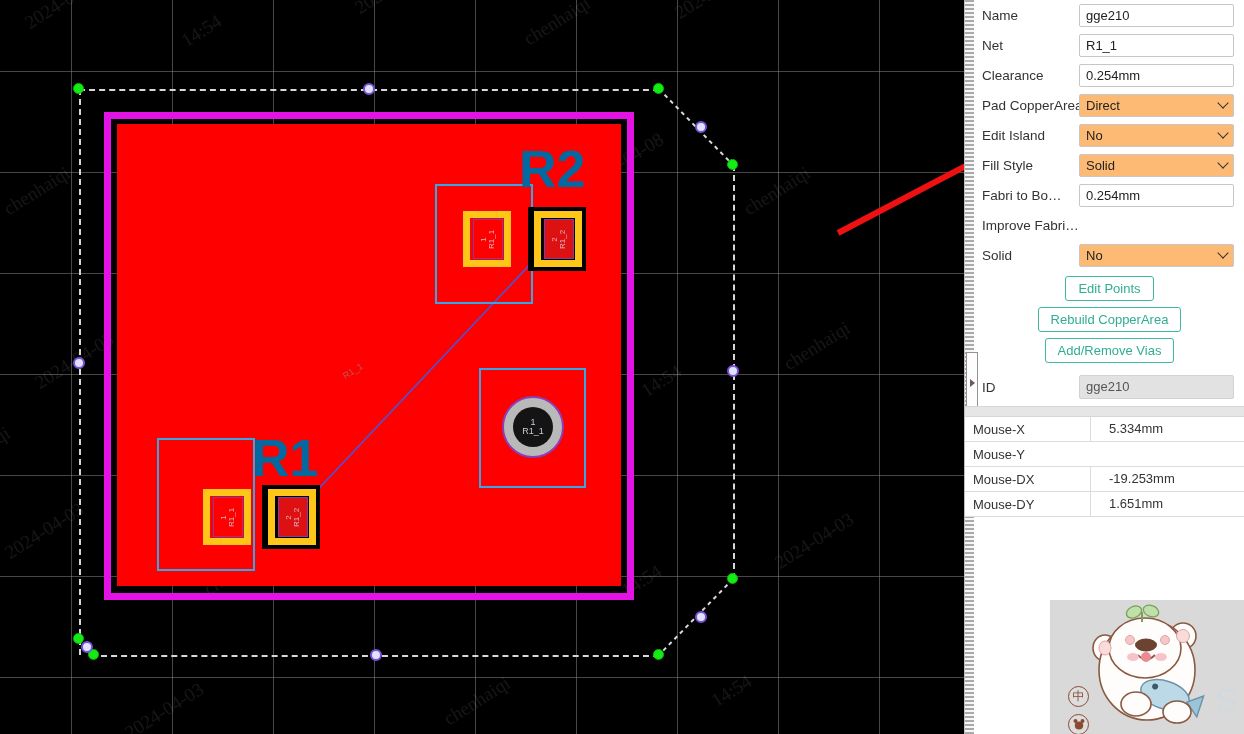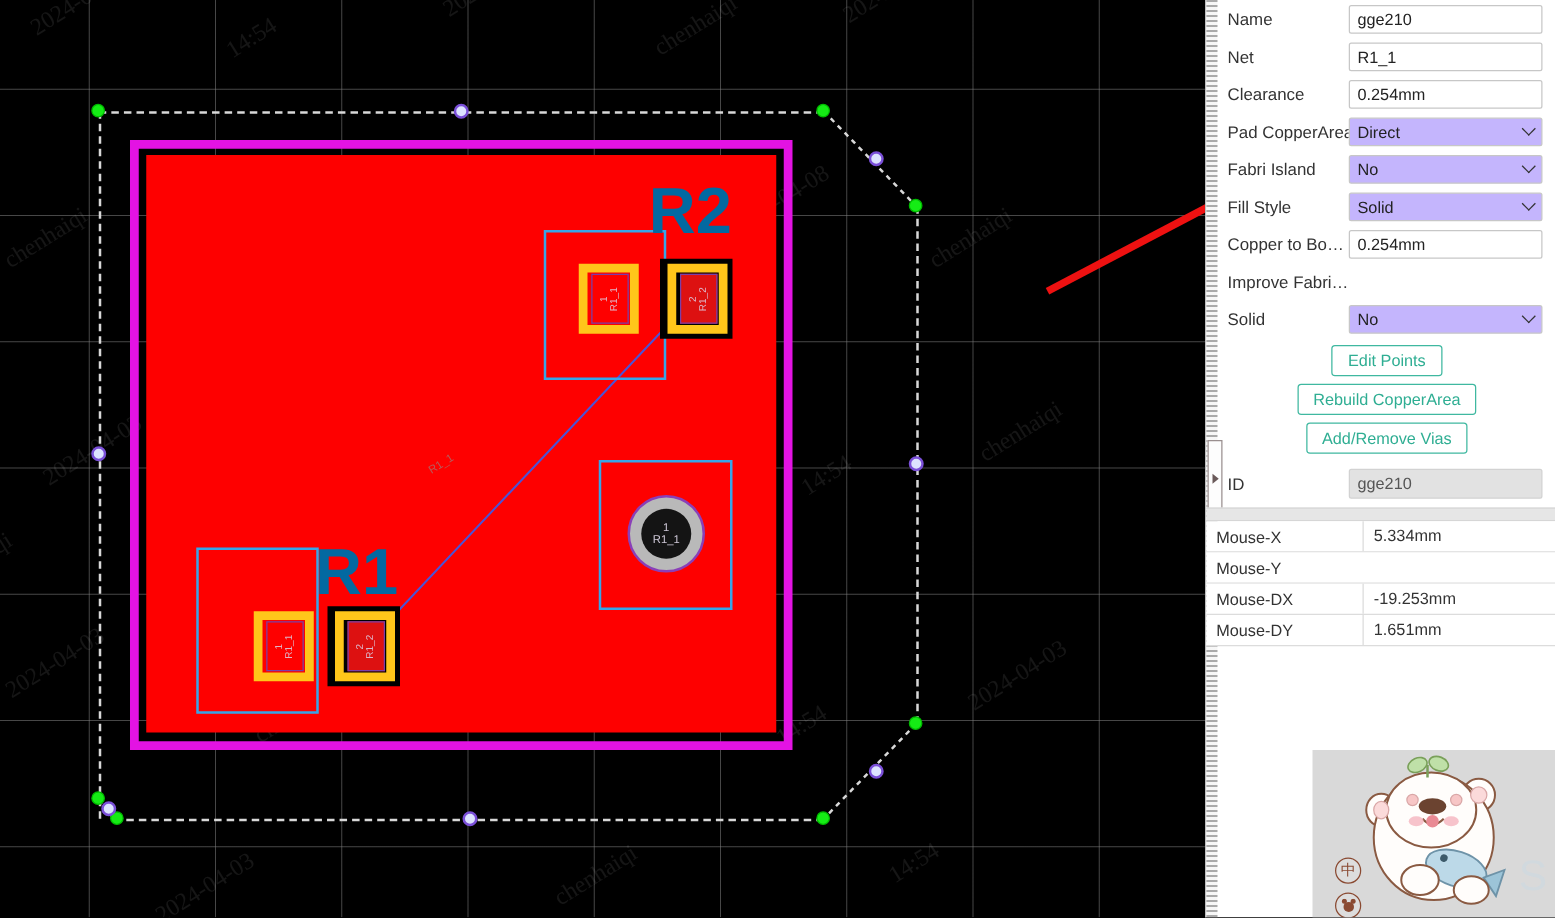--- a/index.html
+++ b/index.html
@@ -125,21 +125,21 @@
   }
   .pfield{flex:1;padding-right:11px;box-sizing:border-box;}
   .pinput{
     width:100%;height:23px;box-sizing:border-box;
     border:1px solid #c7c7c7;border-radius:2px;background:#fff;
     font-size:13px;color:#222;padding:0 6px;line-height:21px;
     font-family:"Liberation Sans",sans-serif;
   }
   .pselect{
     width:100%;height:23px;box-sizing:border-box;
-    border:1px solid #c7c7c7;border-radius:2px;background:#c4b5fd;
+    border:1px solid #c7c7c7;border-radius:2px;background:#fdba74;
     font-size:13px;color:#222;padding:0 18px 0 6px;line-height:21px;
     position:relative;font-family:"Liberation Sans",sans-serif;
   }
   .caret{
     position:absolute;right:6px;top:50%;margin-top:-2px;
     width:7px;height:7px;border-right:1.6px solid #333;border-bottom:1.6px solid #333;
     transform:translateY(-50%) rotate(45deg);
   }
   .btnwrap{display:flex;justify-content:center;margin-top:6px;}
   .tealbtn{
@@ -151,21 +151,21 @@
   .idlabel{width:105px;padding-left:8px;box-sizing:border-box;font-size:13.5px;color:#333;}
   .idfield{flex:1;padding-right:11px;box-sizing:border-box;}
   .idinput{
     width:100%;height:24px;box-sizing:border-box;background:#e2e2e2;
     border:1px solid #d2d2d2;border-radius:2px;color:#555;font-size:13px;
     padding:0 6px;line-height:22px;font-family:"Liberation Sans",sans-serif;
   }
   .divider{height:9px;background:#e6e6e6;border-top:1px solid #d6d6d6;border-bottom:1px solid #d6d6d6;}
   .mrow{display:flex;height:24px;border-bottom:1px solid #dcdcdc;align-items:center;background:#fff;}
   .mlabel{width:125px;padding-left:8px;box-sizing:border-box;font-size:13px;color:#333;}
-  .mval{flex:1;padding-left:8px;box-sizing:border-box;font-size:13px;color:#333;border-left:1px solid #dcdcdc;height:100%;line-height:23px;}
+  .mval{flex:1;padding-left:18px;box-sizing:border-box;font-size:13px;color:#333;border-left:1px solid #dcdcdc;height:100%;line-height:23px;}
 
   
   #ime{
     position:absolute;left:1050px;top:600px;width:194px;height:134px;
     background:#d9d9d9;overflow:hidden;
   }
   .ime-btn{
     position:absolute;width:21px;height:21px;border-radius:50%;
     border:1.6px solid #8a4a32;box-sizing:border-box;background:#ddd;
     display:flex;align-items:center;justify-content:center;
@@ -316,41 +316,41 @@
         <div class="plabel">Pad CopperArea</div>
         <div class="pfield">
           <div class="pselect">
             <span>Direct</span>
             <i class="caret"></i>
           </div>
         </div>
       </div>
 
       <div class="prow">
-        <div class="plabel">Fabri Island</div>
+        <div class="plabel">Edit Island</div>
         <div class="pfield">
           <div class="pselect">
             <span>No</span>
             <i class="caret"></i>
           </div>
         </div>
       </div>
 
       <div class="prow">
         <div class="plabel">Fill Style</div>
         <div class="pfield">
           <div class="pselect">
             <span>Solid</span>
             <i class="caret"></i>
           </div>
         </div>
       </div>
 
       <div class="prow">
-        <div class="plabel">Copper to Bo…</div>
+        <div class="plabel">Fabri to Bo…</div>
         <div class="pfield">
           <div class="pinput">0.254mm</div>
         </div>
       </div>
 
       <div class="prow">
         <div class="plabel">Improve Fabri…</div>
       </div>
 
       <div class="prow">

